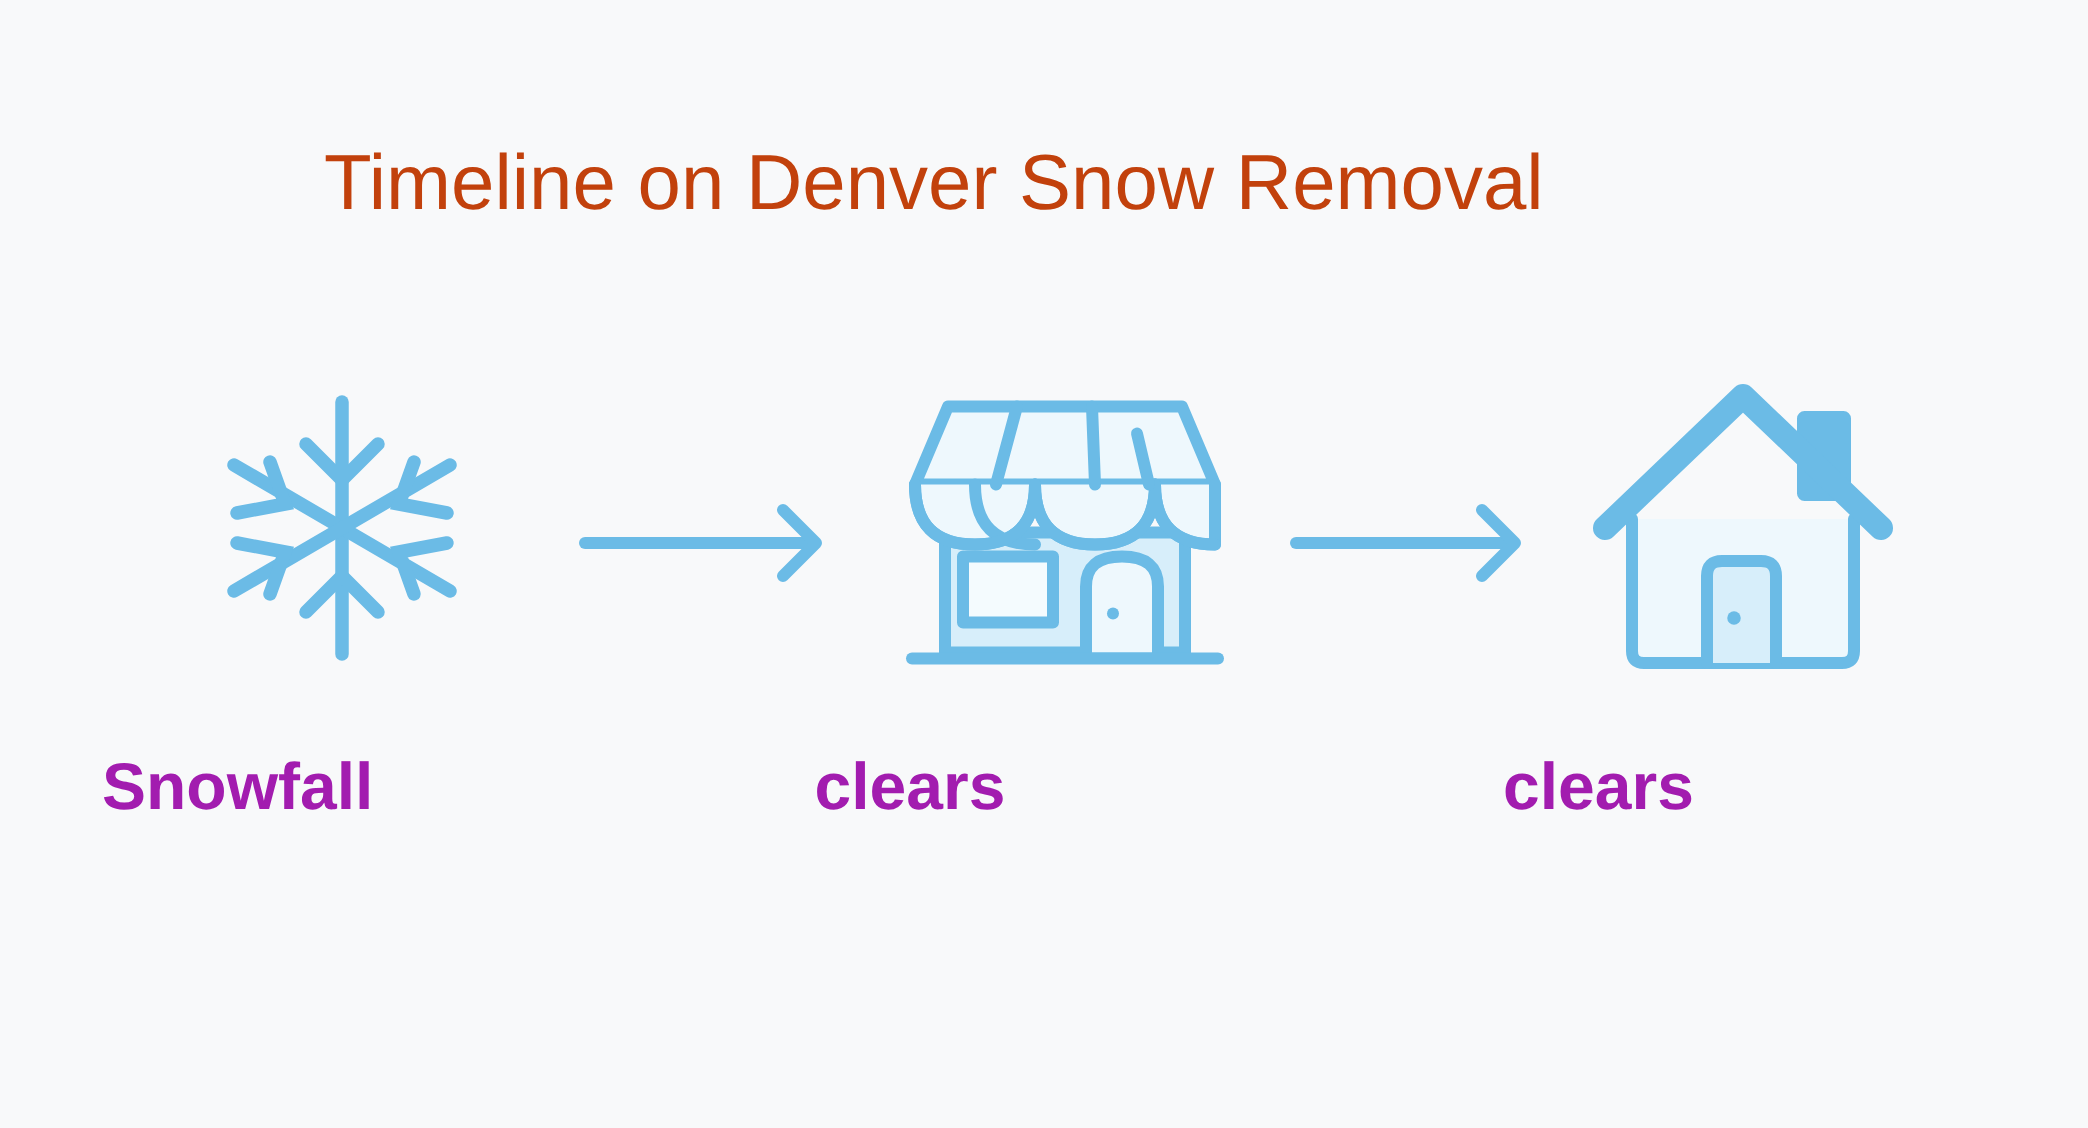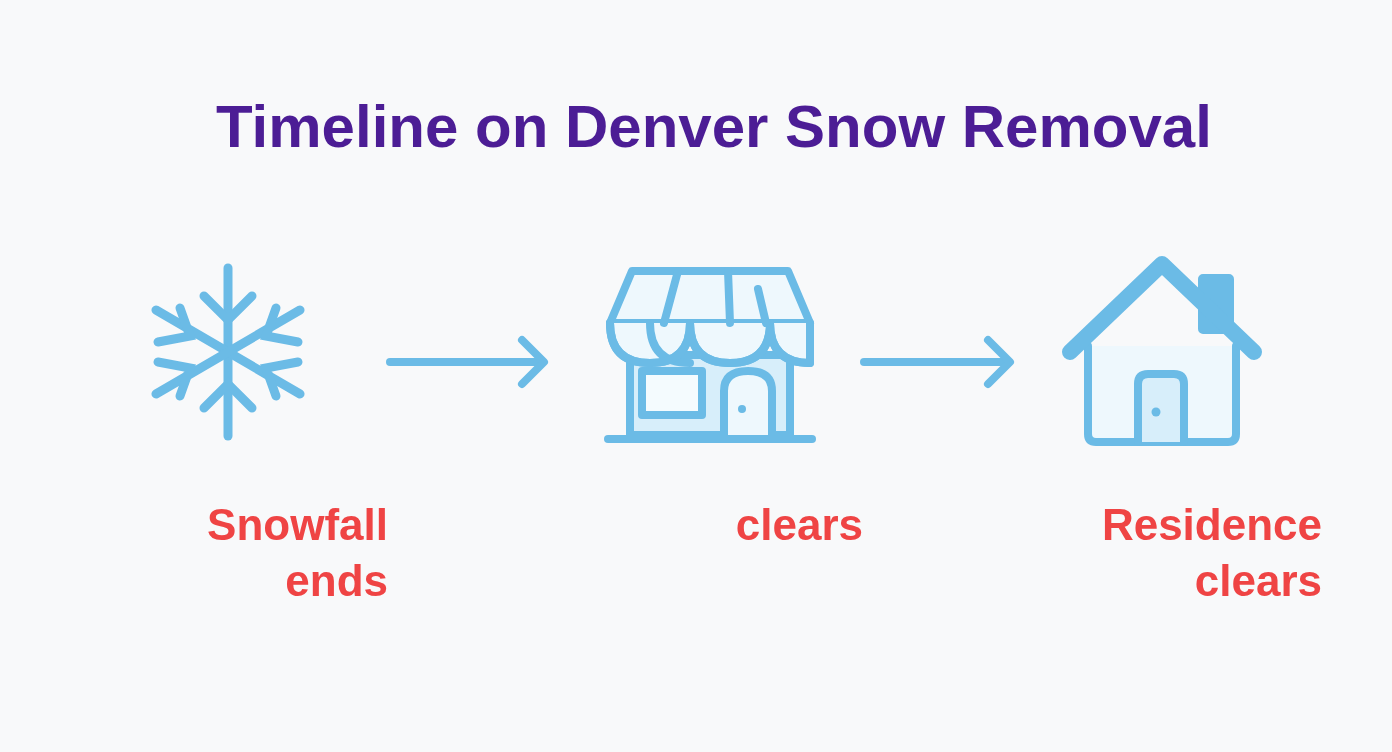--- a/index.html
+++ b/index.html
@@ -4,27 +4,27 @@
 <style>
   html, body { margin: 0; padding: 0; }
   body {
     width: 1392px; height: 752px; overflow: hidden;
     background: #f8f9fa;
     font-family: "Liberation Sans", "DejaVu Sans", sans-serif;
     position: relative;
   }
   .title {
     position: absolute; left: 216px; top: 92px;
-    font-size: 60px; font-weight: bold; color: #4c1d95;
+    font-size: 52px; font-weight: normal; color: #c2410c;
     letter-spacing: 0px; white-space: nowrap;
   }
   .icon { position: absolute; }
   .label {
-    position: absolute; width: 320px; text-align: right;
-    font-size: 44px; font-weight: bold; color: #ef4444;
+    position: absolute; width: 320px; text-align: left;
+    font-size: 44px; font-weight: bold; color: #a21caf;
     line-height: 56px;
   }
   .label span { display: block; }
 </style>
 </head>
 <body>
 
 <div class="title">Timeline on Denver Snow Removal</div>
 
 <svg class="icon" style="left:146px;top:262px" width="164" height="180" viewBox="0 0 164 180">
@@ -89,21 +89,19 @@
     <rect x="138" y="20" width="32" height="56" fill="#6bbbe6" stroke-width="4" rx="3"></rect>
     <path d="M26,90 V178 Q26,186 34,186 H166 Q174,186 174,178 V90" fill="#eef8fd" stroke-width="8"></path>
     <polyline points="8,96 100,8 192,96" fill="none" stroke-width="16"></polyline>
     <path d="M76,186 V128 Q76,118 86,118 H112 Q122,118 122,128 V186" fill="#d7eefa" stroke-width="8"></path>
   </g>
   <circle cx="94" cy="156" r="4.5" fill="#6bbbe6"></circle>
 </svg>
 
 <div class="label" style="left:68px;top:497px">
   <span>Snowfall</span>
-  <span>ends</span>
 </div>
 <div class="label" style="left:543px;top:497px">
   <span>clears</span>
 </div>
 <div class="label" style="left:1002px;top:497px">
-  <span>Residence</span>
   <span>clears</span>
 </div>
 
 </body></html>

